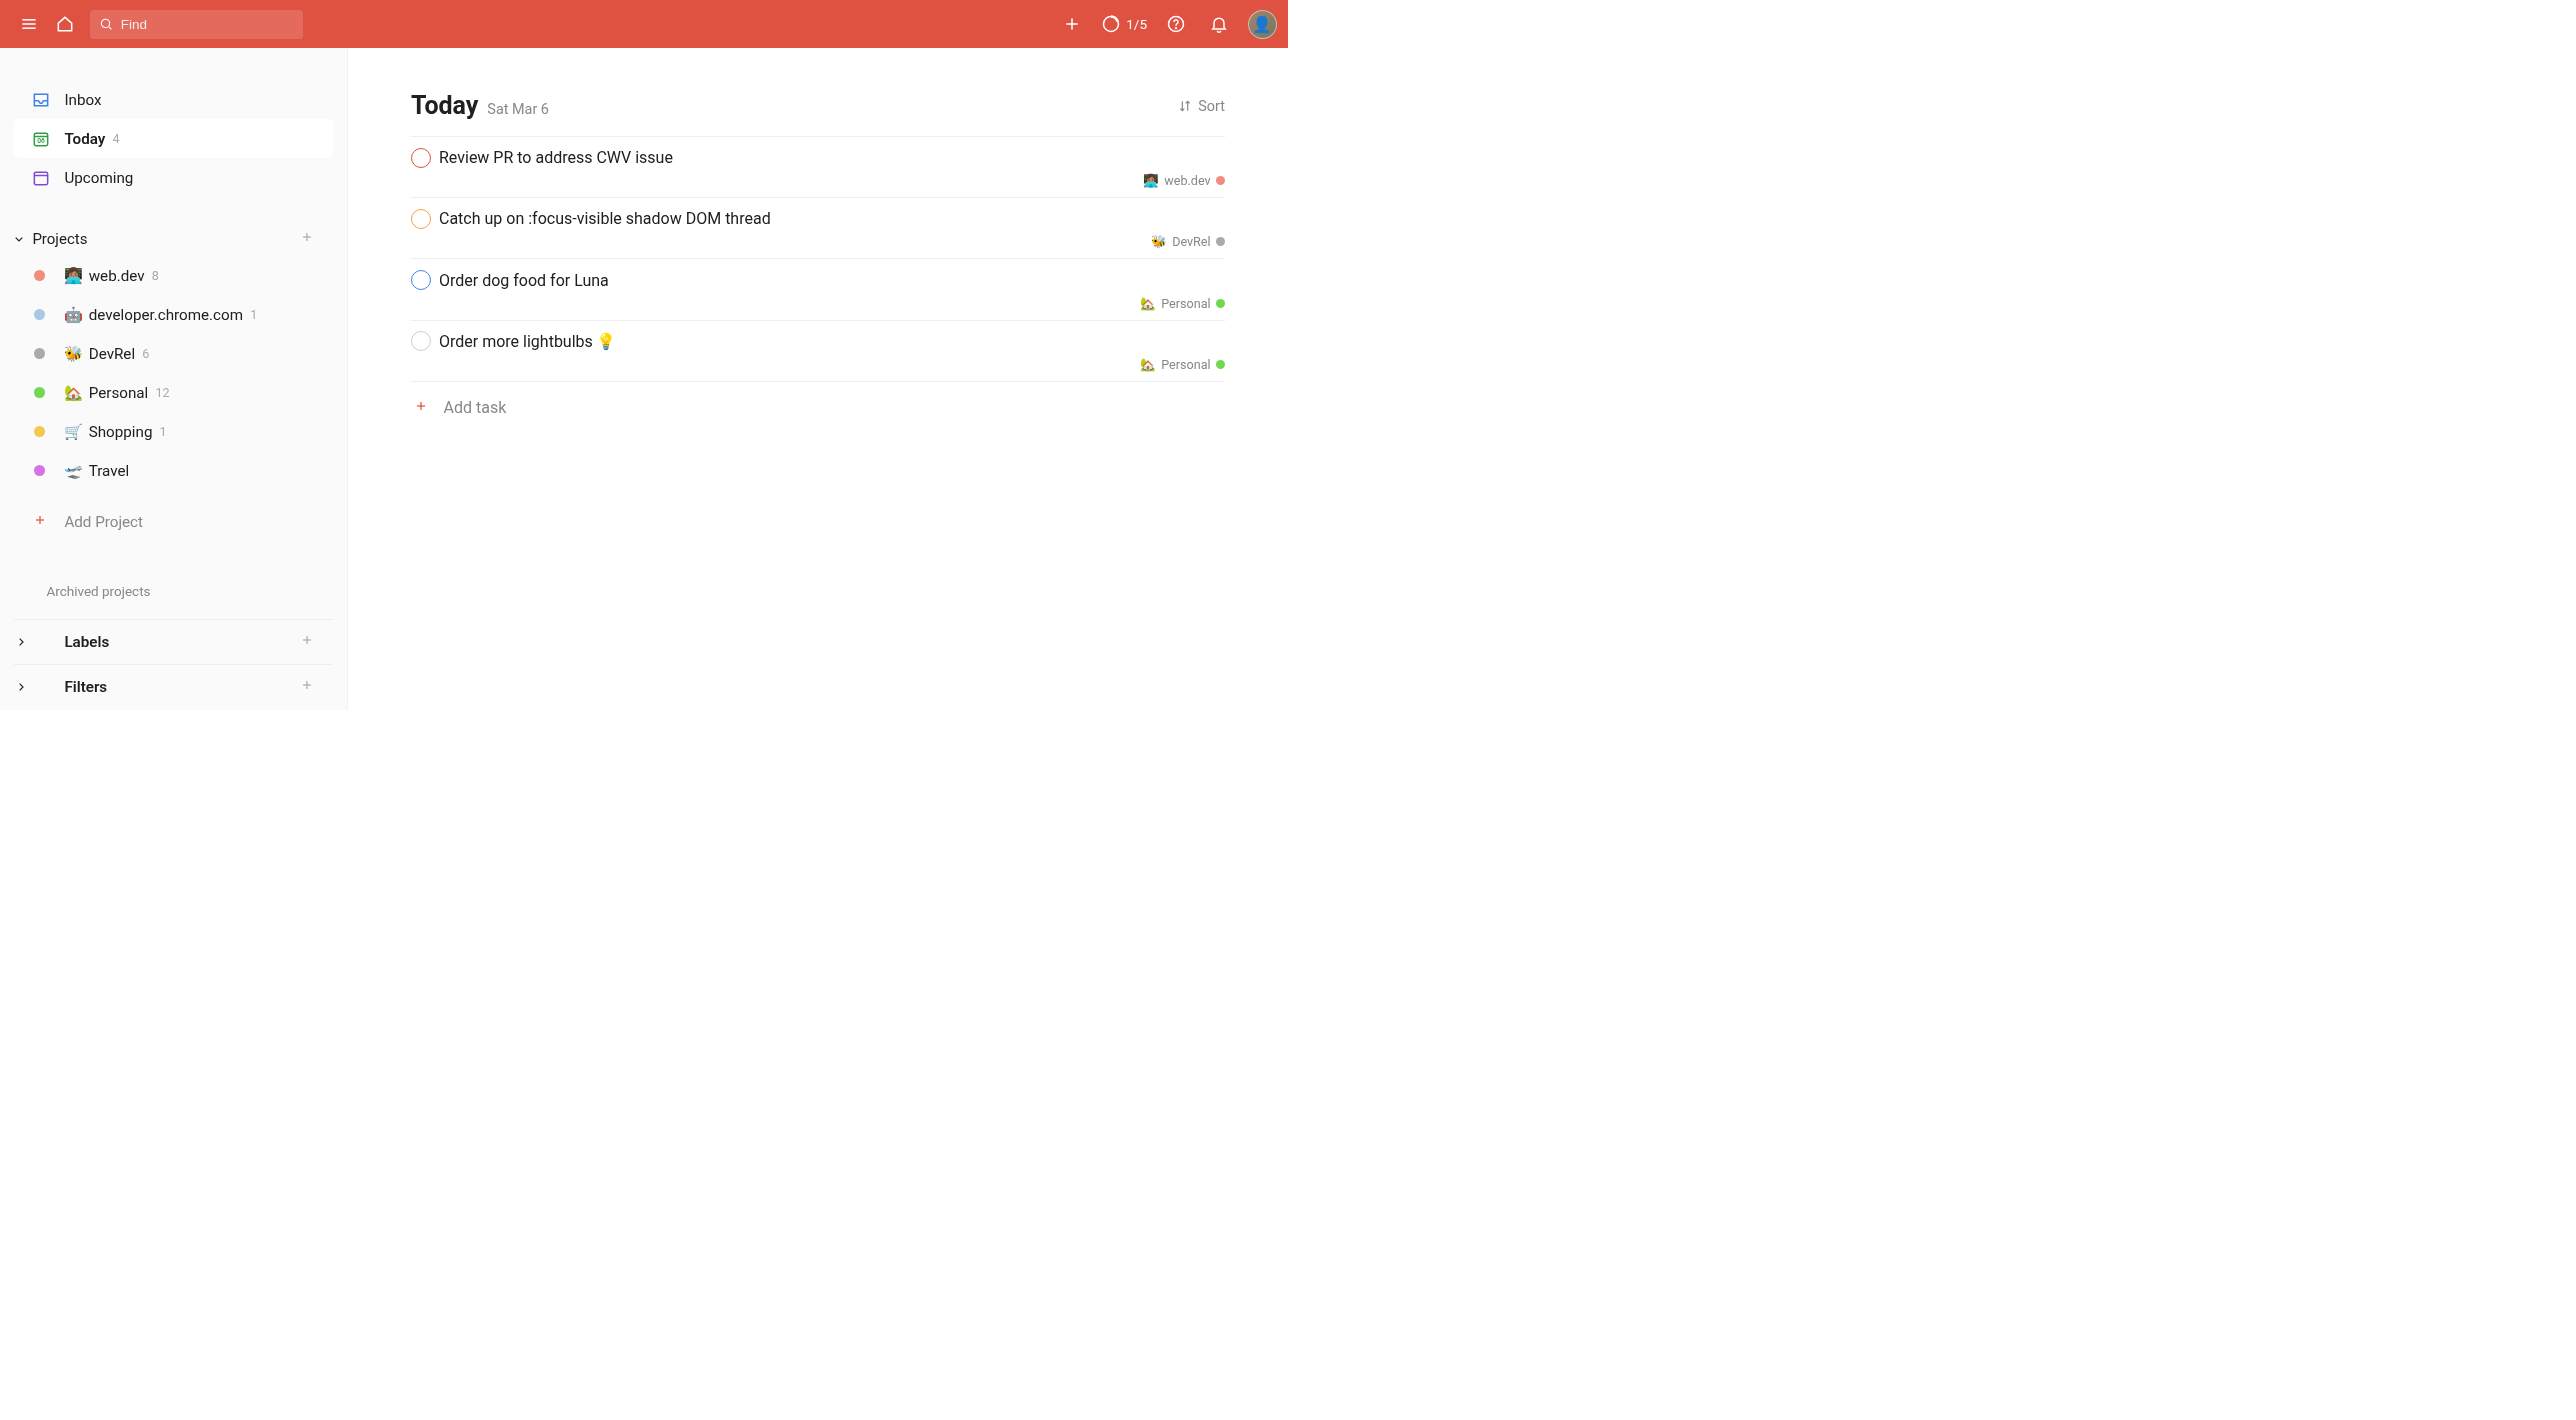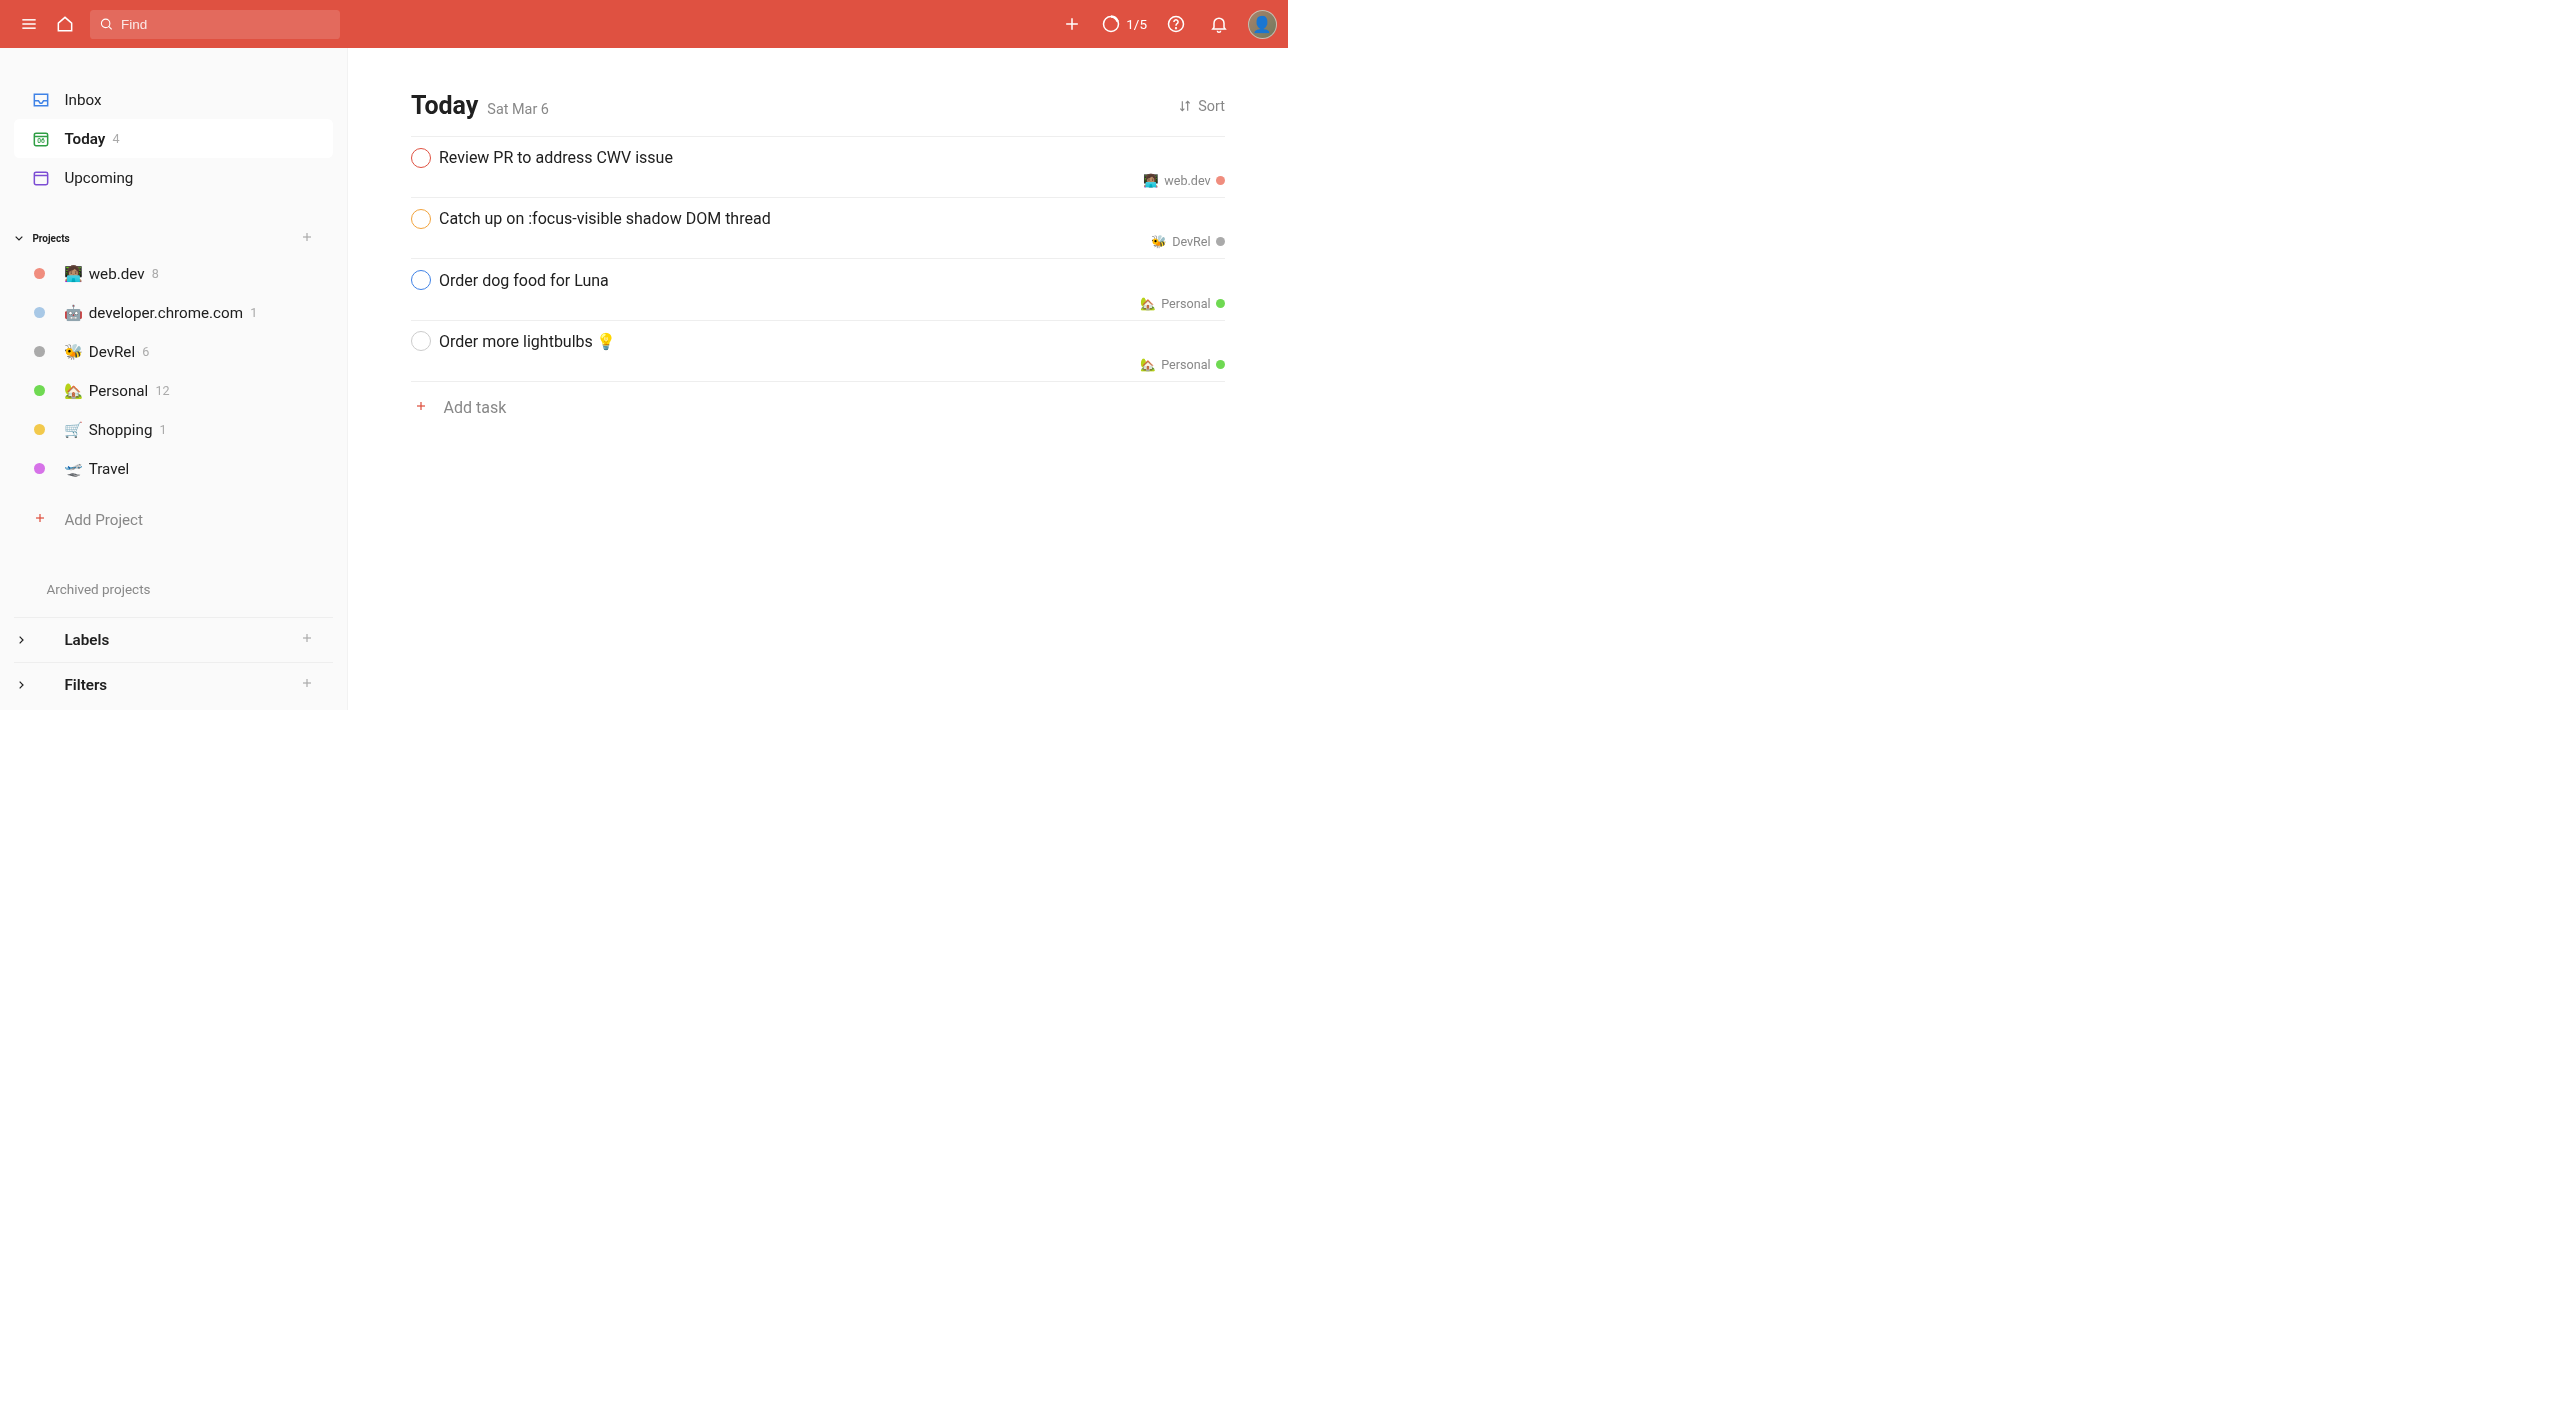--- a/index.html
+++ b/index.html
@@ -23,21 +23,21 @@
     .icon-btn {
         width: 29px; height: 29px;
         display: flex; align-items: center; justify-content: center;
         border-radius: 3.6px; cursor: pointer;
     }
     .search-box {
         display: flex; align-items: center;
         background: rgba(255,255,255,0.15);
         border-radius: 3.6px;
         height: 29px;
-        width: 250px;
+        width: 213px;
         padding: 0 9px;
         margin-left: 3.6px;
     }
     .search-box input {
         background: transparent; border: none; outline: none;
         color: #fff; font-size: 13.5px; margin-left: 7.2px; width: 100%;
     }
     .search-box input::placeholder { color: rgba(255,255,255,0.85); }
     .header-spacer { flex: 1; }
     .header-right { display: flex; align-items: center; gap: 14.4px; }
@@ -73,21 +73,21 @@
         width: 21.5px; height: 21.5px;
         display: flex; align-items: center; justify-content: center;
     }
     .nav-item.active { background: #fff; font-weight: 600; }
     .nav-item .count { color: #aaa; font-size: 12.6px; margin-left: 7.2px; font-weight: 400; }
     
     .section-header {
         display: flex; align-items: center;
         padding: 16px 18px 7.2px 18px;
         margin: 16px 14.4px 0 14.4px;
-        font-weight: 700; font-size: 10px; color: #202020;
+        font-weight: 400; font-size: 15px; color: #202020;
         position: relative;
         cursor: pointer;
     }
     .section-header .chevron {
         position: absolute; left: -5.4px;
         width: 20px; height: 20px;
         display: flex; align-items: center; justify-content: center;
     }
     .section-header .plus {
         margin-left: auto; color: #aaa;

